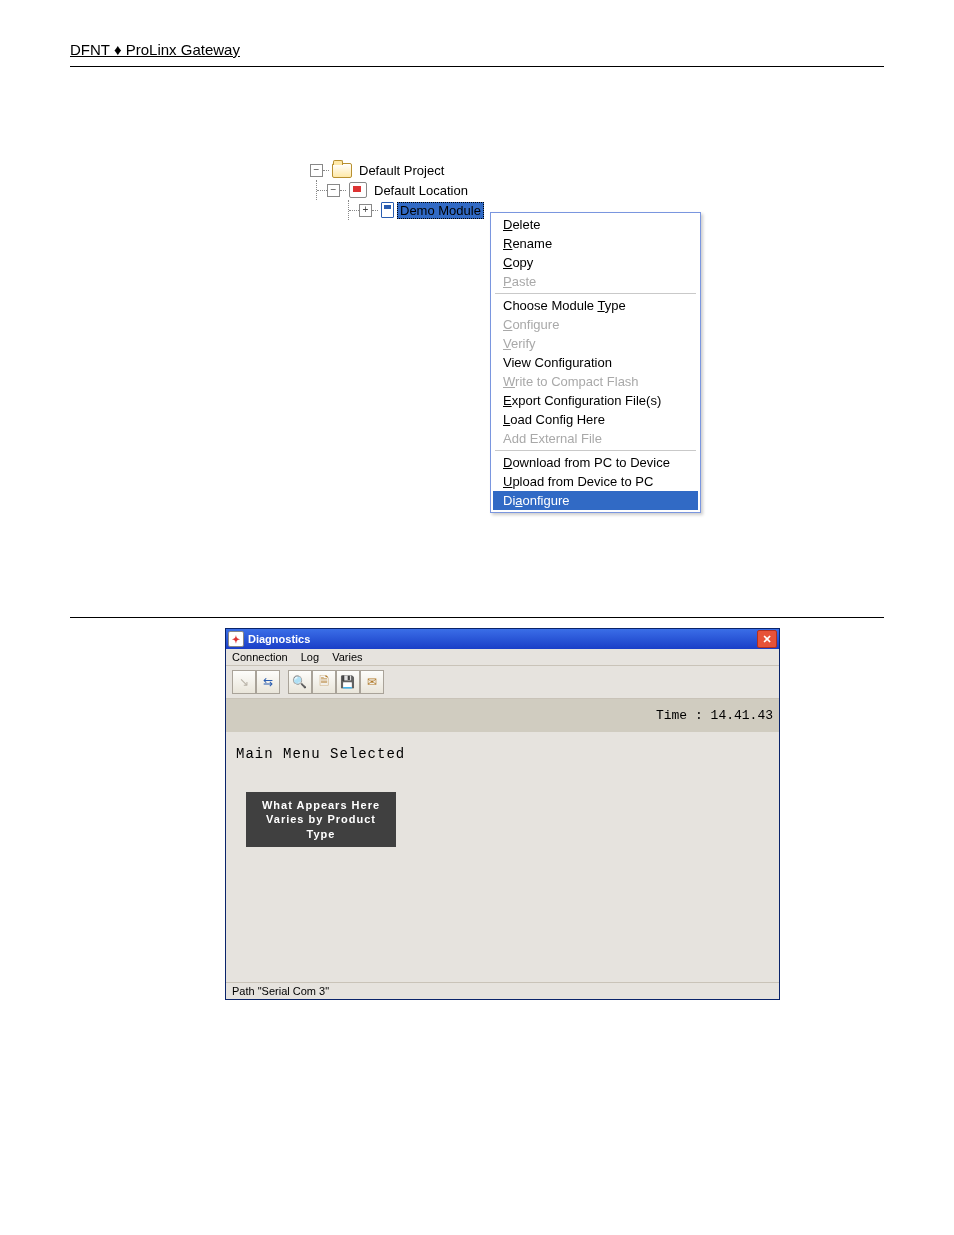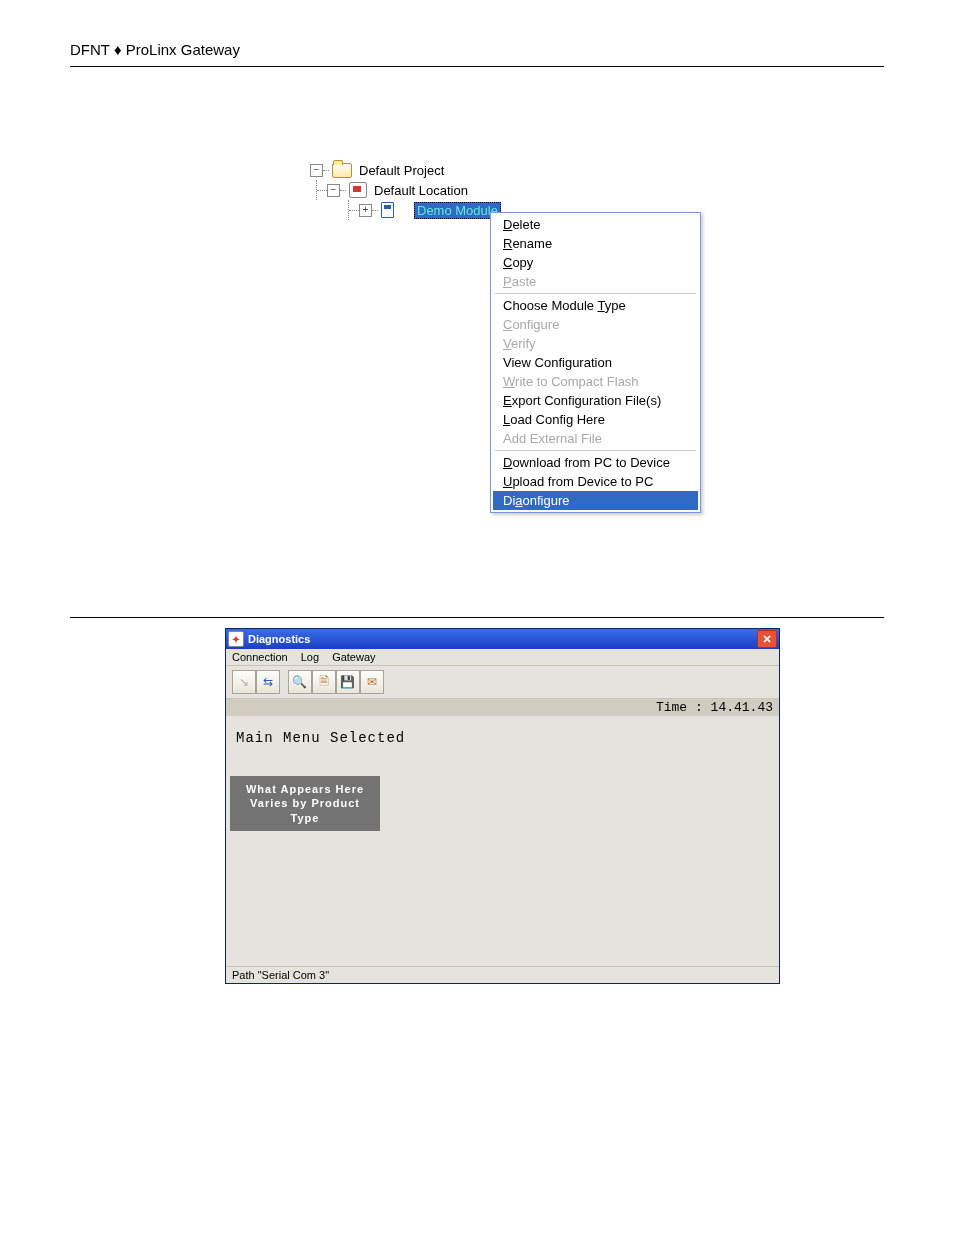--- a/index.html
+++ b/index.html
@@ -1,57 +1,57 @@
 <!DOCTYPE html>
 <html><head>
 <meta charset="utf-8">
 <style>
 html,body{margin:0;padding:0;background:#fff;font-family:Arial,Helvetica,sans-serif;color:#000;}
-.page{width:954px;height:1014px;position:relative;box-sizing:border-box;padding:40px 70px;}
+.page{width:954px;height:1014px;position:relative;box-sizing:border-box;padding:40px 70px;text-decoration:underline;}
 .header{display:flex;justify-content:space-between;font-size:15px;}
 .header .left,.header .right{line-height:1.35;}
 .header .right{text-align:right;}
 .hr{border:none;border-top:1.5px solid #000;margin:6px 0 40px 0;}
 .hr2{border:none;border-top:1.5px solid #000;margin-top:550px;}
 
 .figure1{position:absolute;left:310px;top:160px;font-size:13px;font-family:Tahoma,Arial,sans-serif;}
 .tree-row{display:flex;align-items:center;height:20px;}
 .box-minus,.box-plus{width:11px;height:11px;border:1px solid #888;display:flex;align-items:center;justify-content:center;font-size:10px;line-height:1;color:#444;background:#fff;}
 .dots-h{display:inline-block;border-top:1px dotted #888;height:0;}
 .dots-v{display:inline-block;border-left:1px dotted #888;width:0;}
 .ticon{width:16px;height:14px;margin:0 3px;display:inline-block;}
 .folder-open{width:18px;height:13px;border:1px solid #b89030;border-radius:2px;background:linear-gradient(#fff,#ffe9a8);position:relative;}
 .folder-open:before{content:"";position:absolute;top:-4px;left:0;width:8px;height:4px;background:#ffe9a8;border:1px solid #b89030;border-bottom:none;border-radius:2px 2px 0 0;}
 .loc-icon{width:16px;height:14px;background:#fff;border:1px solid #888;border-radius:2px;position:relative;}
 .loc-icon:after{content:"";position:absolute;left:3px;top:3px;width:8px;height:6px;background:#d33;}
 .mod-icon{width:11px;height:14px;background:#fff;border:1px solid #2a5db0;border-radius:1px;position:relative;}
 .mod-icon:after{content:"";position:absolute;left:2px;top:2px;right:2px;height:4px;background:#2a5db0;}
-.sel-node{background:#316ac5;color:#5eead4;padding:0 2px;border:1px dotted #000;margin-left:17px;}
+.sel-node{background:#316ac5;color:#000000;padding:0 2px;border:1px dotted #000;}
 
 .ctx-menu{position:absolute;left:490px;top:212px;width:205px;background:#fff;border:1px solid #7a96df;box-shadow:2px 2px 3px rgba(0,0,0,.2);font-size:13px;padding:2px;}
 .ctx-item{padding:2px 10px;}
 .ctx-item.disabled{color:#a9a9a9;}
 .ctx-item.hl{background:#316ac5;color:#fff;}
 .ctx-sep{border-top:1px solid #c9c9c9;margin:2px 2px;}
 u{text-decoration:underline;}
 
 .figure2{position:absolute;left:225px;top:628px;width:553px;border:1px solid #0a246a;font-family:Tahoma,Arial,sans-serif;font-size:11px;}
 .titlebar{height:20px;background:linear-gradient(#3a6ee7,#1a3ec7);display:flex;align-items:center;color:#fff;font-weight:bold;padding:0 2px;}
 .titlebar .ticon2{width:14px;height:14px;background:#fff;border:1px solid #888;margin-right:4px;border-radius:2px;display:flex;align-items:center;justify-content:center;color:#d33;font-size:10px;}
 .titlebar .spacer{flex:1;}
 .closebtn{width:18px;height:16px;background:#e75238;border:1px solid #b03020;display:flex;align-items:center;justify-content:center;color:#fff;font-weight:bold;font-size:11px;border-radius:2px;}
 .menubar{background:#e6e3de;padding:2px 6px;font-size:11px;border-bottom:1px solid #c9c3b8;}
 .menubar span{margin-right:10px;}
 .toolbar{background:#e6e3de;padding:4px 6px;border-bottom:1px solid #c9c3b8;display:flex;gap:0;}
 .tbtn{width:22px;height:22px;border:1px solid #a9a399;background:linear-gradient(#fdfdfb,#e9e5da);display:flex;align-items:center;justify-content:center;font-size:12px;}
 .tbtn.disabled{color:#b9b3a8;}
 .tgap{width:8px;}
-.timebar{background:#d0ccc0;text-align:right;padding:1px 6px;font-family:"Courier New",monospace;font-size:13px;}
+.timebar{background:#d0ccc0;text-align:right;padding:9px 6px;font-family:"Courier New",monospace;font-size:13px;}
 .terminal{background:#e6e3de;height:222px;padding:14px 10px;font-family:"Courier New",monospace;font-size:14px;letter-spacing:1px;position:relative;}
-.orange-box{position:absolute;left:4px;top:60px;width:142px;background:#737373;color:#fff;font-family:Arial;font-size:11px;font-weight:bold;text-align:center;padding:6px 4px;line-height:1.3;}
+.orange-box{position:absolute;left:20px;top:60px;width:142px;background:#404040;color:#fff;font-family:Arial;font-size:11px;font-weight:bold;text-align:center;padding:6px 4px;line-height:1.3;}
 .statusbar{background:#e6e3de;border-top:1px solid #c9c3b8;padding:2px 6px;font-size:11px;}
 </style>
 </head>
 <body>
 
 <div class="page">
   <div class="header">
     <div class="left">
       <div>DFNT ♦ ProLinx Gateway</div>
     </div>
@@ -106,21 +106,21 @@
   <div class="figure2">
     <div class="titlebar">
       <span class="ticon2">✦</span>
       <span>Diagnostics</span>
       <span class="spacer"></span>
       <span class="closebtn">✕</span>
     </div>
     <div class="menubar">
       <span>Connection</span>
       <span>Log</span>
-      <span>Gateway</span>
+      <span>Varies</span>
     </div>
     <div class="toolbar">
       <span class="tbtn disabled">↘</span>
       <span class="tbtn" style="color:#2a5db0">⇆</span>
       <span class="tgap"></span>
       <span class="tbtn">🔍</span>
       <span class="tbtn" style="color:#b07a2a">🗎</span>
       <span class="tbtn" style="color:#2a5db0">💾</span>
       <span class="tbtn" style="color:#b07a2a">✉</span>
     </div>

